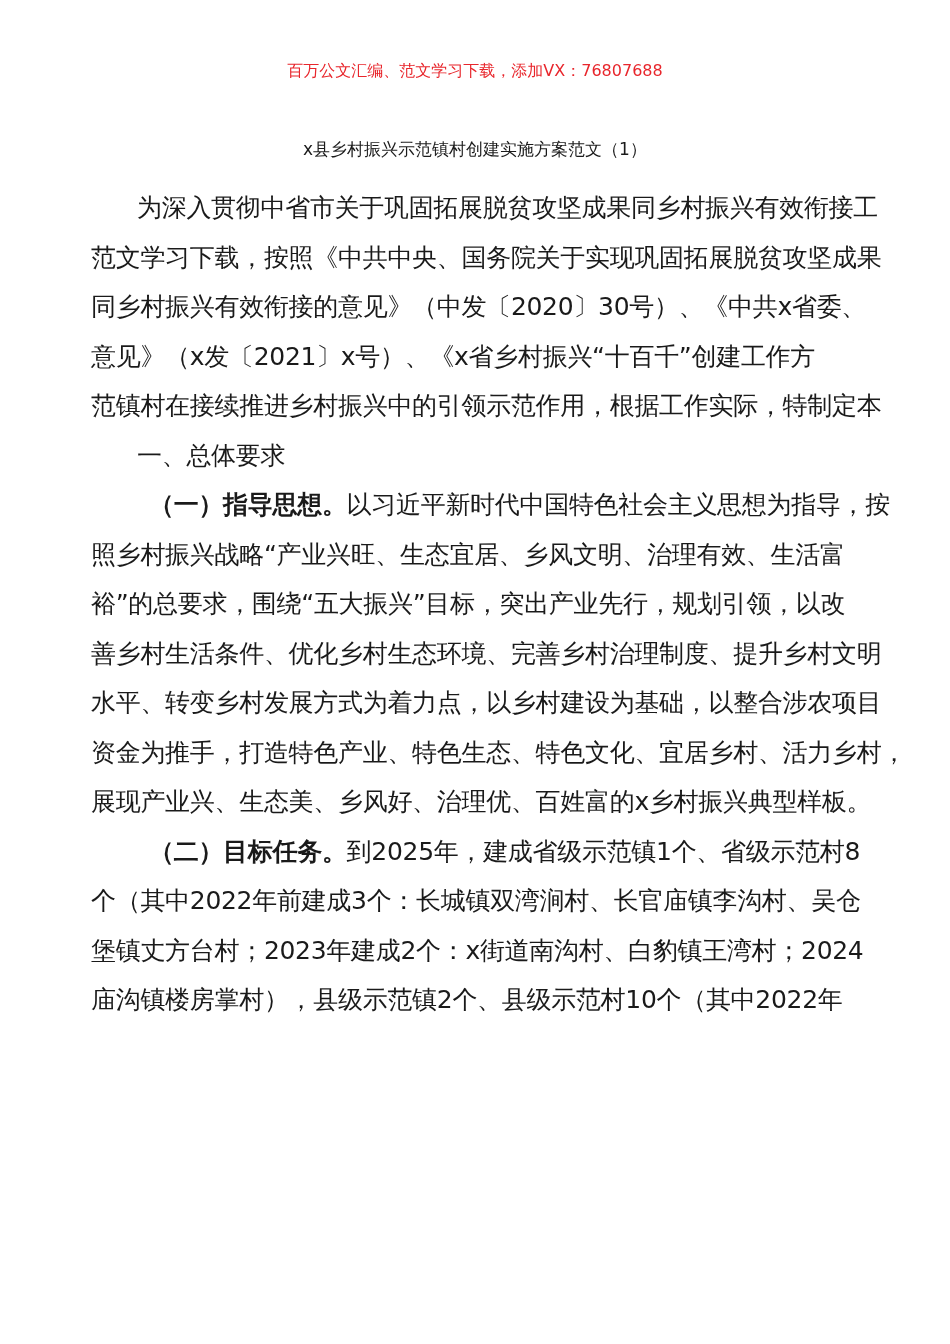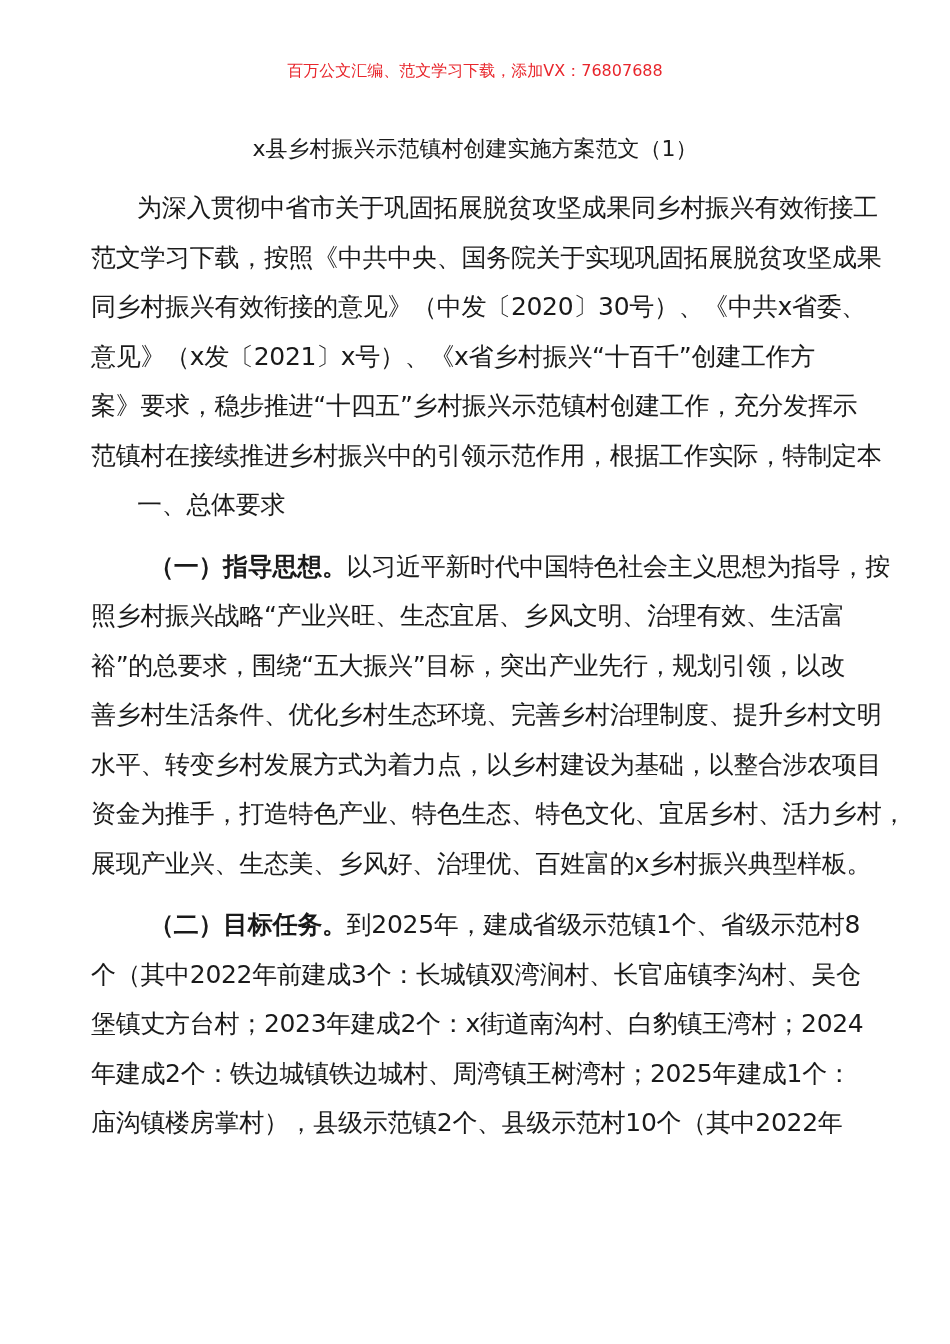--- a/index.html
+++ b/index.html
@@ -2,52 +2,50 @@
 <html><head>
 <meta charset="utf-8">
 <style>
   html, body { margin: 0; padding: 0; background: #ffffff; }
   body { width: 950px; height: 1344px; position: relative; overflow: hidden;
          font-family: "DejaVu Sans", "Liberation Sans", sans-serif; color: #111111; }
   .page { position: absolute; left: 0; top: 0; width: 950px; height: 1344px; background: #ffffff; }
   .header-note { position: absolute; top: 58px; left: 0; width: 950px; text-align: center;
                  font-size: 16px; line-height: 26px; color: #e8262c; white-space: nowrap; }
   .doc-title { position: absolute; top: 134px; left: 0; width: 950px; text-align: center;
-               font-size: 22px; line-height: 30px; color: #1a1a1a; white-space: nowrap; }
+               font-size: 17px; line-height: 30px; color: #1a1a1a; white-space: nowrap; }
   .body-lines { position: absolute; top: 190px; left: 91px; width: 780px; }
   .line { height: 49.5px; line-height: 36px; font-size: 25px; white-space: nowrap;
           letter-spacing: -0.3px; color: #1a1a1a; }
   .indent { padding-left: 46px; }
-  .indent-h { padding-left: 58px; margin-top: 12px; }
+  .indent-h { padding-left: 58px; }
   .bold { font-weight: bold; }
 </style>
 </head>
 <body>
 
 <div class="page">
   <div class="header-note">百万公文汇编、范文学习下载，添加VX：76807688</div>
   <div class="doc-title">x县乡村振兴示范镇村创建实施方案范文（1）</div>
 
   <div class="body-lines">
     <div class="line indent">为深入贯彻中省市关于巩固拓展脱贫攻坚成果同乡村振兴有效衔接工</div>
     <div class="line">范文学习下载，按照《中共中央、国务院关于实现巩固拓展脱贫攻坚成果</div>
     <div class="line">同乡村振兴有效衔接的意见》（中发〔2020〕30号）、《中共x省委、</div>
     <div class="line">意见》（x发〔2021〕x号）、《x省乡村振兴“十百千”创建工作方</div>
-    <div class="line">案》要求，稳步推进“十四五”乡村振兴示范镇村创建工作，充分发挥示</div>
     <div class="line">范镇村在接续推进乡村振兴中的引领示范作用，根据工作实际，特制定本</div>
 
     <div class="line indent">一、总体要求</div>
 
     <div class="line indent-h"><span class="bold">（一）指导思想。</span><span>以习近平新时代中国特色社会主义思想为指导，按</span></div>
     <div class="line">照乡村振兴战略“产业兴旺、生态宜居、乡风文明、治理有效、生活富</div>
     <div class="line">裕”的总要求，围绕“五大振兴”目标，突出产业先行，规划引领，以改</div>
     <div class="line">善乡村生活条件、优化乡村生态环境、完善乡村治理制度、提升乡村文明</div>
     <div class="line">水平、转变乡村发展方式为着力点，以乡村建设为基础，以整合涉农项目</div>
     <div class="line">资金为推手，打造特色产业、特色生态、特色文化、宜居乡村、活力乡村，</div>
     <div class="line">展现产业兴、生态美、乡风好、治理优、百姓富的x乡村振兴典型样板。</div>
 
     <div class="line indent-h"><span class="bold">（二）目标任务。</span><span>到2025年，建成省级示范镇1个、省级示范村8</span></div>
     <div class="line">个（其中2022年前建成3个：长城镇双湾涧村、长官庙镇李沟村、吴仓</div>
     <div class="line">堡镇丈方台村；2023年建成2个：x街道南沟村、白豹镇王湾村；2024</div>
-    <div class="line">年建成2个：铁边城镇铁边城村、周湾镇王树湾村；2025年建成1个：</div>
     <div class="line">庙沟镇楼房掌村），县级示范镇2个、县级示范村10个（其中2022年</div>
   </div>
 </div>
 
 </body></html>

